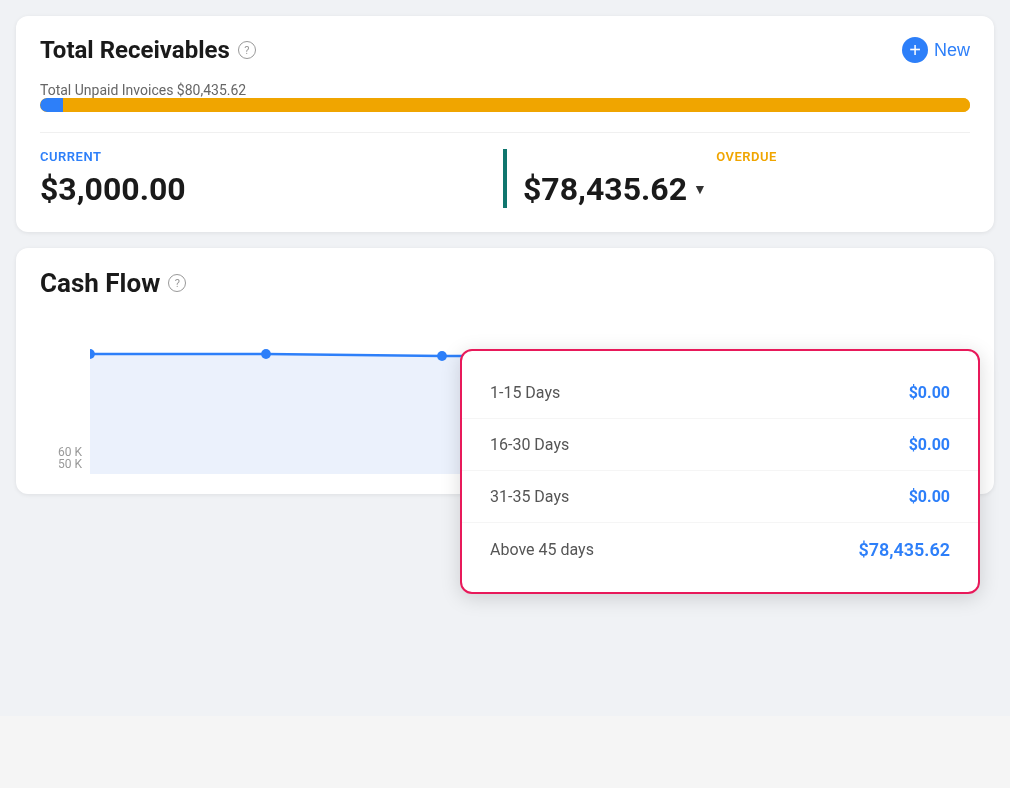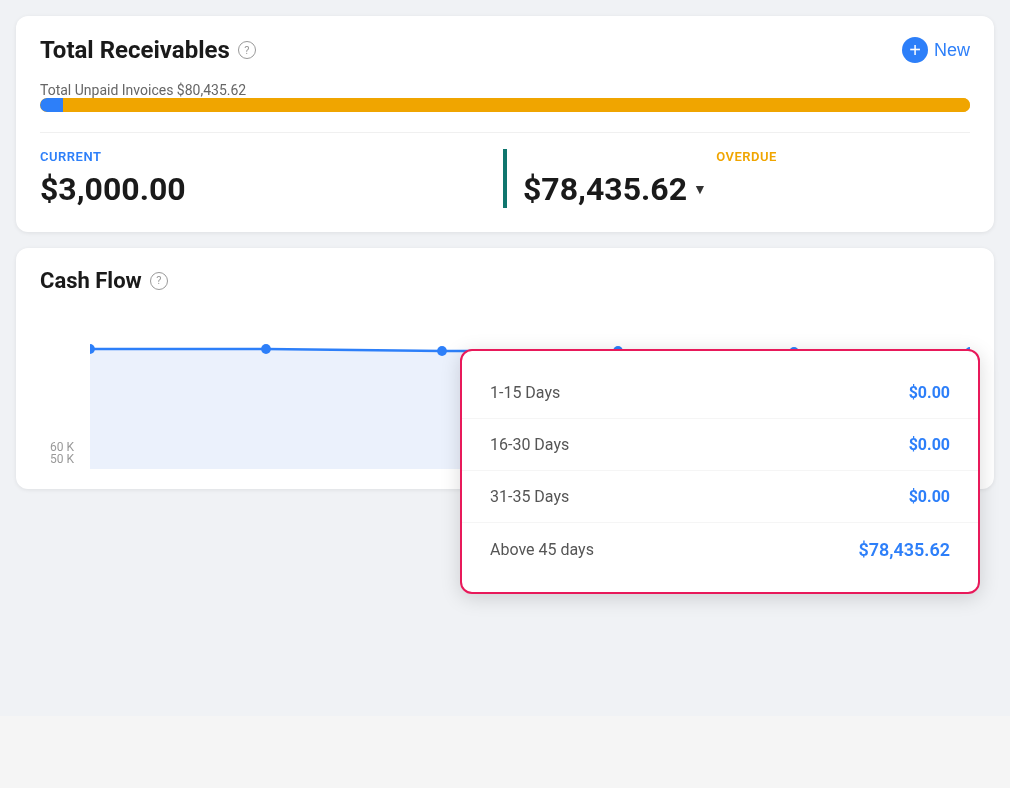--- a/index.html
+++ b/index.html
@@ -175,21 +175,21 @@
     }
 
     .cash-flow-header {
       display: flex;
       align-items: center;
       gap: 8px;
       margin-bottom: 16px;
     }
 
     .cash-flow-title {
-      font-size: 22px;
+      font-size: 26px;
       font-weight: 700;
       color: #1a1a1a;
     }
 
     
     .chart-area {
       position: relative;
       height: 160px;
     }
 
@@ -202,21 +202,21 @@
       flex-direction: column;
       justify-content: flex-end;
       gap: 0;
       width: 50px;
     }
 
     .chart-label {
       font-size: 12px;
       color: #999;
       text-align: right;
-      padding-right: 16px;
+      padding-right: 8px;
       line-height: 1;
     }
 
     .chart-svg-area {
       position: absolute;
       left: 50px;
       right: 0;
       top: 0;
       bottom: 0;
     }

